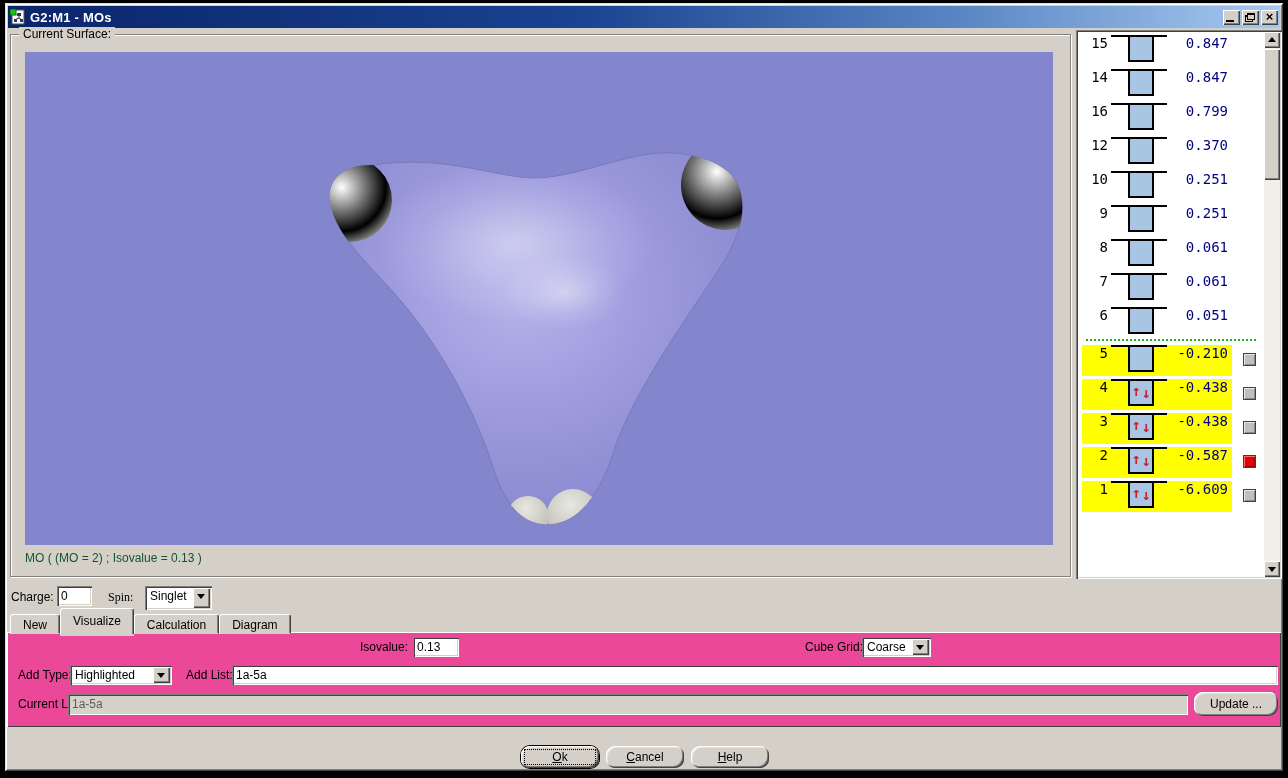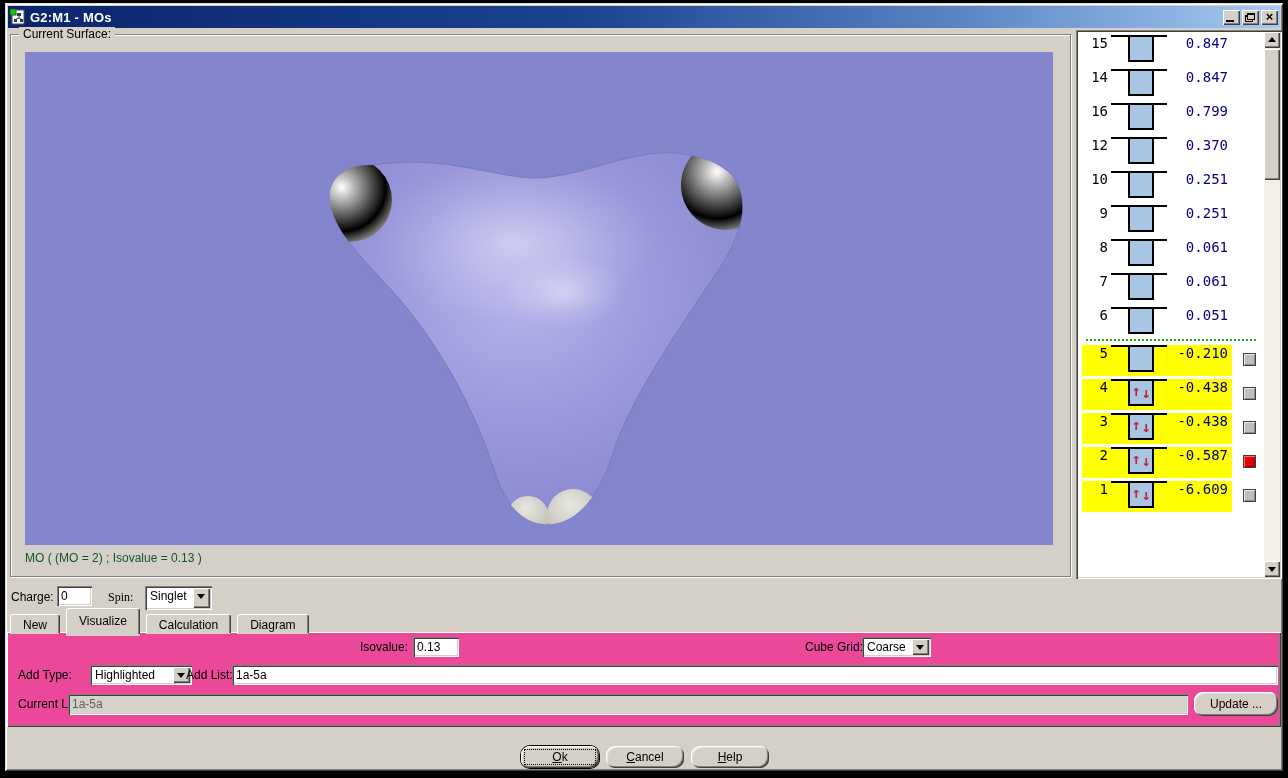--- a/index.html
+++ b/index.html
@@ -70,21 +70,21 @@
   .combo-btn{position:absolute;right:2px;top:2px;bottom:2px;width:17px;background:#d4d0c8;
     box-shadow:inset 1px 1px #ffffff,inset -1px -1px #404040,inset -2px -2px #808080;}
   .combo-btn .tri{left:4px;top:6px;border:4px solid transparent;border-top:5px solid #000;border-bottom:none;}
   .btn{position:absolute;background:#d4d0c8;font-size:12px;color:#000;text-align:center;
     box-shadow:inset 1px 1px #ffffff,inset -1px -1px #404040,inset 2px 2px #dfdfdf,inset -2px -2px #808080;
     display:flex;align-items:center;justify-content:center;border-radius:9px;}
   .btn.default{box-shadow:0 0 0 1px #000,inset 1px 1px #ffffff,inset -1px -1px #404040,inset 2px 2px #dfdfdf,inset -2px -2px #808080;}
   .focus-rect{position:absolute;left:3px;top:3px;right:3px;bottom:3px;border:1px dotted #000;pointer-events:none;}
   
   #tab-bar{position:absolute;left:5px;top:605px;height:26px;display:flex;align-items:flex-end;z-index:3;}
-  .tab{height:20px;padding:3px 12px 0 12px;font-size:12px;background:#d4d0c8;margin-right:6px;
+  .tab{height:20px;padding:3px 12px 0 12px;font-size:12px;background:#d4d0c8;margin-right:0;
     border:1px solid;border-color:#ffffff #404040 transparent #ffffff;border-radius:3px 3px 0 0;
     box-shadow:inset -1px 0 #808080;position:relative;}
   .tab.active{height:26px;padding-top:5px;z-index:4;border-bottom:none;
     box-shadow:inset -1px 0 #808080,0 2px 0 #d4d0c8;}
   #tab-panel{position:absolute;left:2px;top:629px;width:1274px;height:95px;background:#ec4899;z-index:2;
     box-shadow:inset 1px 1px #ffffff,inset -1px -1px #404040,inset -2px -2px #808080;}
   
   #surface-svg{position:absolute;left:0;top:0;}
 </style>
 </head>
@@ -361,21 +361,21 @@
 
     <span class="lbl" style="left:798px;top:8px;">Cube Grid:</span>
     <span class="combo" style="left:855px;top:5px;width:69px;height:20px;">
       <span class="combo-val">Coarse</span>
       <span class="combo-btn">
           <span class="tri"></span>
         </span>
     </span>
 
     <span class="lbl" style="left:11px;top:36px;">Add Type:</span>
-    <span class="combo" style="left:63px;top:33px;width:102px;height:20px;margin-left:20px;">
+    <span class="combo" style="left:63px;top:33px;width:102px;height:20px;">
       <span class="combo-val">Highlighted</span>
       <span class="combo-btn">
           <span class="tri"></span>
         </span>
     </span>
     <span class="lbl" style="left:179px;top:36px;">Add List:</span>
     <span class="tbox" style="left:225px;top:33px;width:1046px;height:20px;">1a-5a</span>
 
     <span class="lbl" style="left:11px;top:65px;">Current List:</span>
     <span class="tbox disabled" style="left:61px;top:62px;width:1120px;height:21px;">1a-5a</span>

